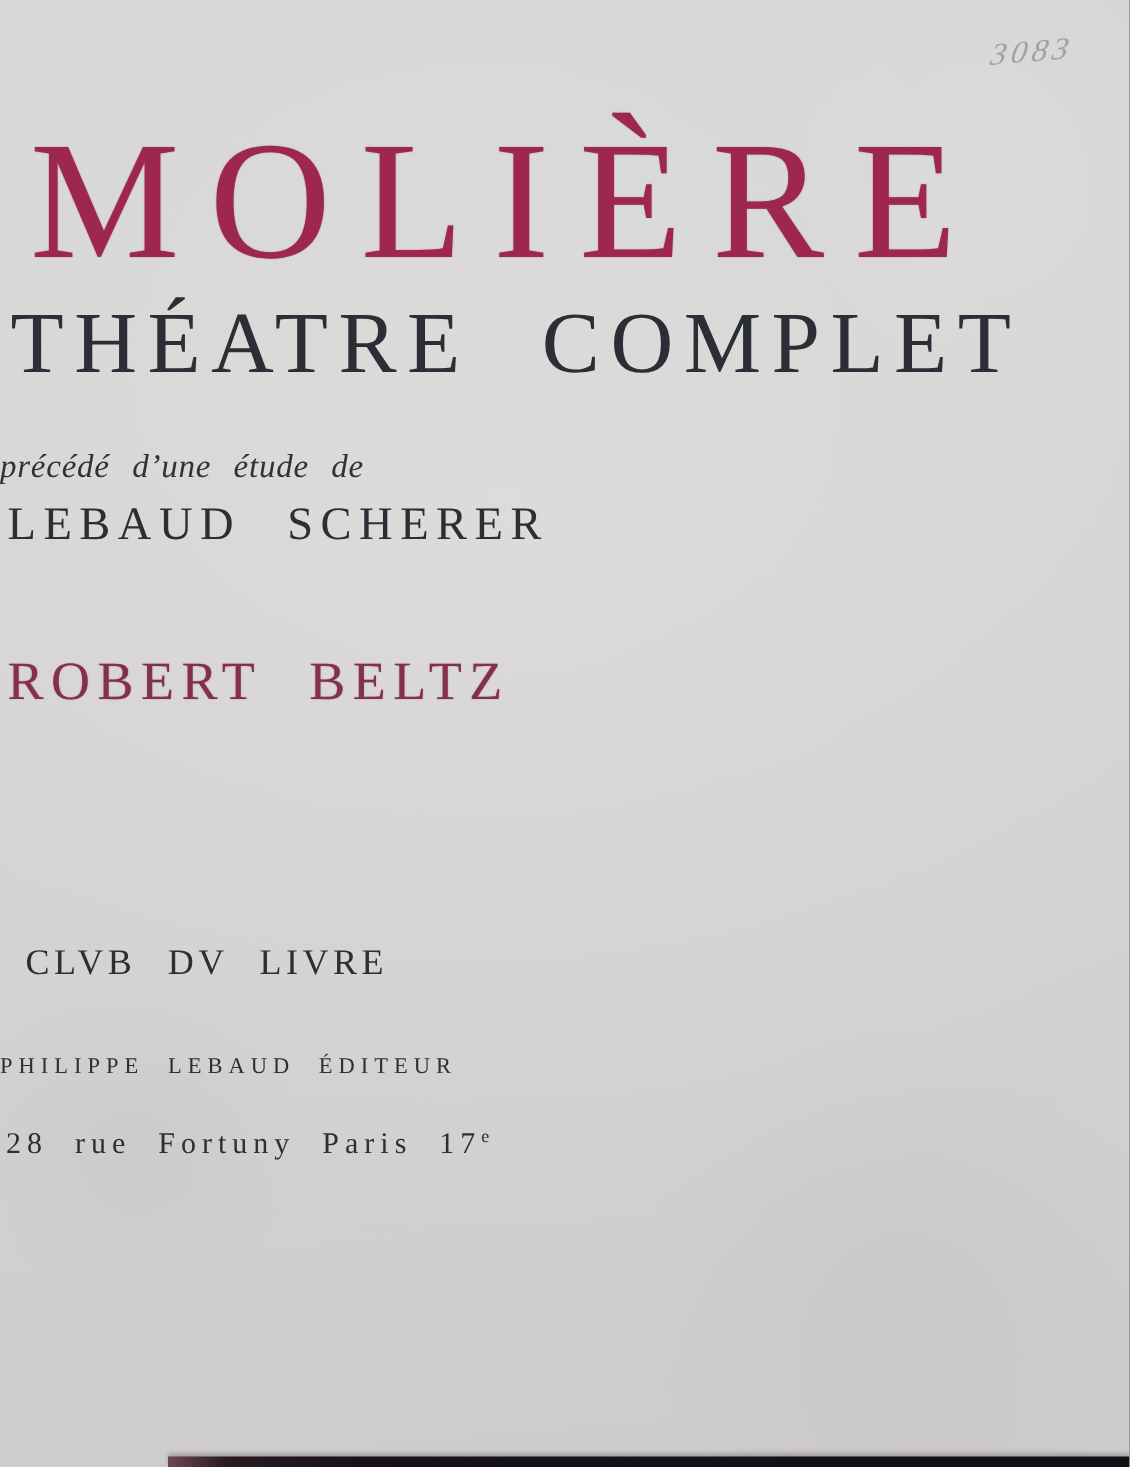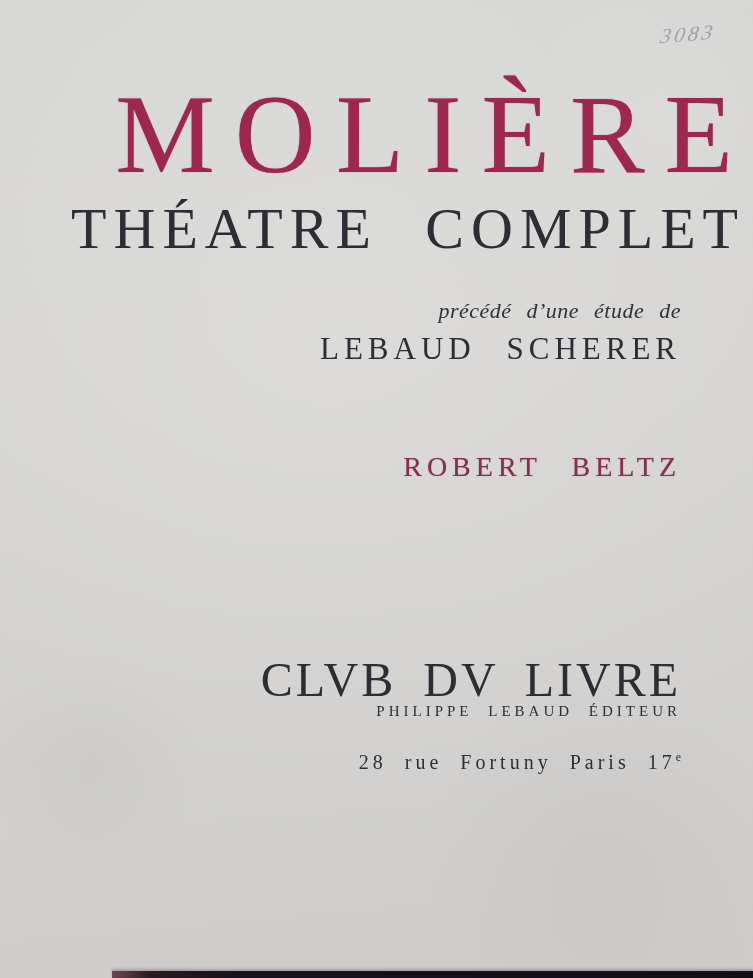--- a/index.html
+++ b/index.html
@@ -26,21 +26,21 @@
     background:
       radial-gradient(circle 160px at 12% 78%, rgba(120,110,115,0.05), transparent 70%),
       radial-gradient(circle 220px at 88% 12%, rgba(255,255,255,0.08), transparent 70%),
       radial-gradient(circle 260px at 80% 88%, rgba(110,100,105,0.05), transparent 70%);
     pointer-events: none;
   }
   .line {
     position: absolute;
     left: 0;
     right: 0;
-    text-align: right;
+    text-align: left;
     white-space: nowrap;
     line-height: 1;
     font-family: Liberation Serif, serif;
   }
   
   .shift-left { right: 72px; }
 
   .handwritten {
     position: absolute;
     top: 22px;
@@ -80,34 +80,34 @@
   .study-author {
     top: 333px;
     font-size: 31px;
     letter-spacing: 5px;
     word-spacing: 18px;
     padding-left: 5px;
     color: #2b2e35;
   }
   .ill-intro { top: 432px; }
   .illustrator {
-    top: 453px;
-    font-size: 28px;
+    top: 436px;
+    font-size: 36px;
     letter-spacing: 5px;
     word-spacing: 18px;
     padding-left: 5px;
     color: #84304c;
     text-shadow: 0 0 1px rgba(110,30,60,0.4);
   }
   .publisher-name {
-    top: 656px;
-    font-size: 48px;
+    top: 630px;
+    font-size: 24px;
     letter-spacing: 3px;
     word-spacing: 12px;
-    padding-left: 6px;
+    padding-left: 17px;
     color: #2b2e35;
   }
   .publisher-editor {
     top: 704px;
     font-size: 15px;
     letter-spacing: 4px;
     word-spacing: 8px;
     padding-left: 0;
     color: #2c2f36;
   }

